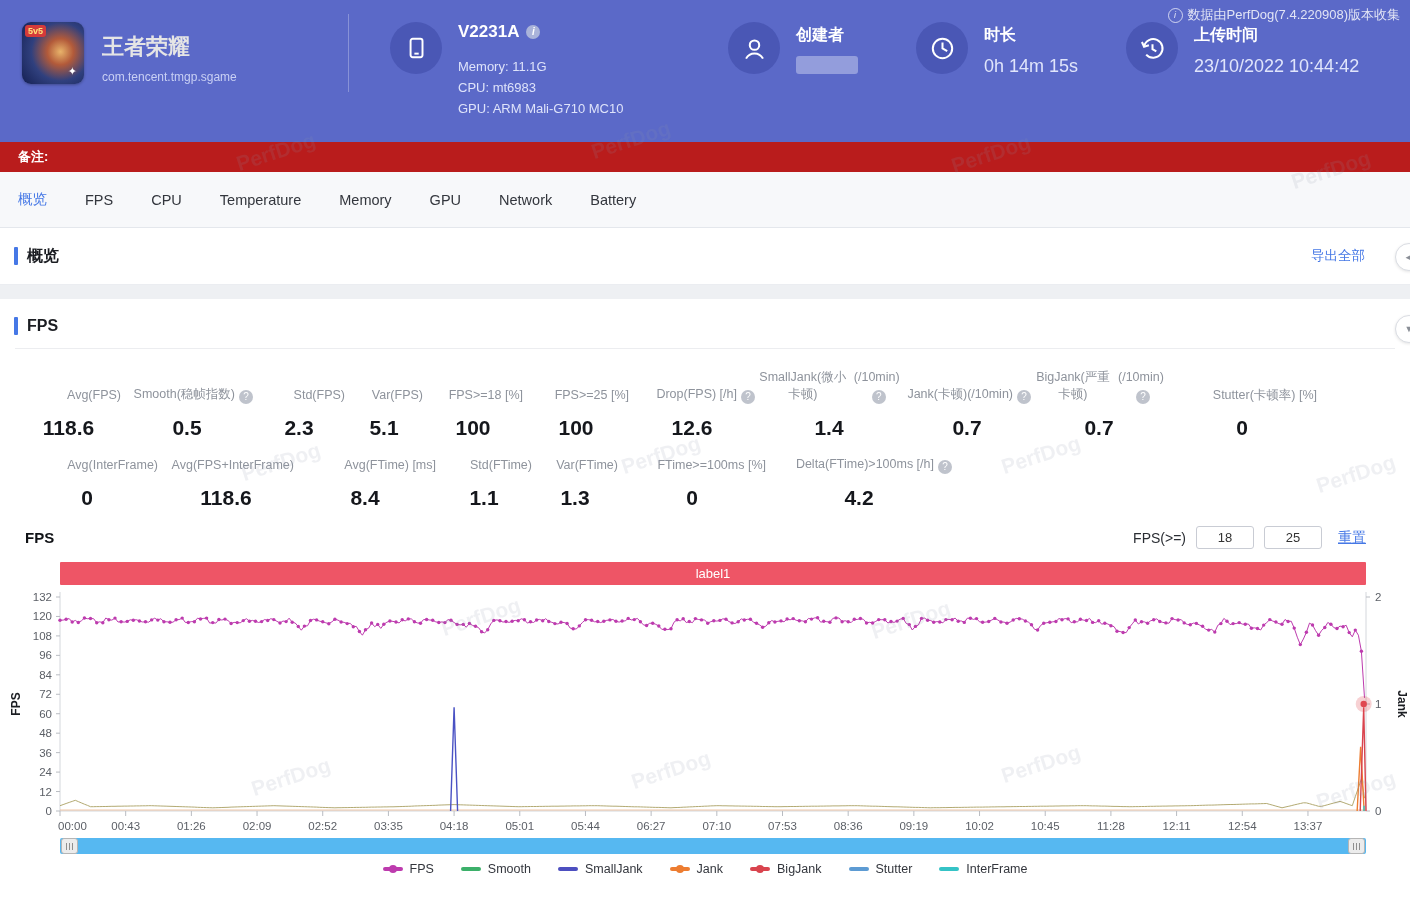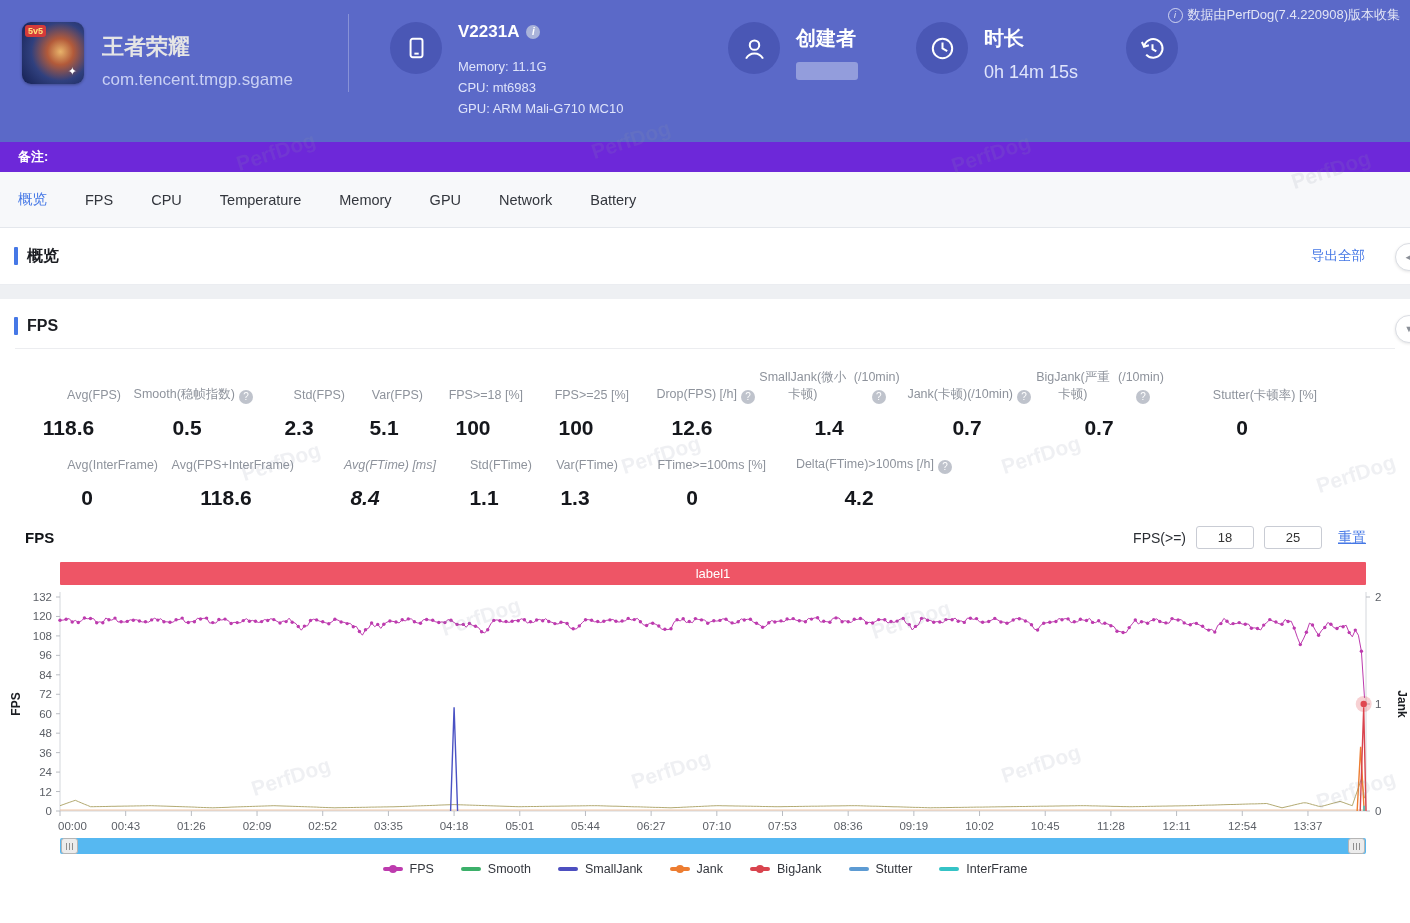--- a/index.html
+++ b/index.html
@@ -13,38 +13,38 @@
   .app-icon{width:62px;height:62px;border-radius:9px;position:relative;flex:0 0 auto;
     background:radial-gradient(circle at 62% 48%, #e8b36a 0%, #b25a3a 26%, #30407e 58%, #141f52 100%);
     box-shadow:0 1px 3px rgba(0,0,0,.3);overflow:hidden;}
   .app-icon .badge{position:absolute;left:3px;top:3px;background:#d43a3a;color:#ffe27a;
     font-size:9px;font-weight:bold;padding:1px 3px;border-radius:3px;line-height:10px;}
   .app-icon .star{position:absolute;right:7px;bottom:6px;color:#fff;font-size:11px;}
   .app-info{margin-left:18px;}
   .app-title{font-size:22px;font-weight:bold;color:#e5e5e5;margin-top:10px;}
   .app-vers{display:flex;align-items:center;margin-top:7px;}
   .vers-lines{margin-left:6px;font-size:12.5px;color:#ccd4f6;line-height:16px;}
-  .app-pkg{font-size:17px;color:#c9d0f4;margin-top:8px;}
+  .app-pkg{font-size:12px;color:#c9d0f4;margin-top:8px;}
   .hdr-divider{position:absolute;left:348px;top:14px;width:1px;height:78px;background:rgba(255,255,255,.28);}
   .circle-ico{width:52px;height:52px;border-radius:50%;background:#4a57b5;display:flex;
     align-items:center;justify-content:center;flex:0 0 auto;}
   .blk-text{margin-left:16px;}
   .blk-title{font-size:17px;font-weight:bold;color:#fff;display:flex;align-items:center;}
   .blk-sub{font-size:13px;color:#dee3fa;line-height:21px;margin-top:14px;}
-  .blk-label{font-size:20px;font-weight:bold;color:#fff;margin-top:3px;}
+  .blk-label{font-size:16px;font-weight:bold;color:#fff;margin-top:3px;}
   .blk-value{font-size:18px;color:#e0e5fb;margin-top:10px;}
   .info-ico{display:inline-block;width:14px;height:14px;border-radius:50%;background:#aab3da;
     color:#fff;font-size:10px;font-style:italic;font-weight:bold;line-height:14px;text-align:center;margin-left:7px;}
   .blur-chip{width:62px;height:18px;border-radius:3px;background:rgba(240,243,252,.38);margin-top:10px;filter:blur(.6px);}
   .collect-note{position:absolute;top:6px;right:10px;font-size:13px;color:rgba(255,255,255,.82);
     display:flex;align-items:center;gap:5px;}
   .note-i{display:inline-block;width:13px;height:13px;border:1px solid rgba(255,255,255,.7);
     border-radius:50%;font-size:9px;line-height:13px;text-align:center;font-style:italic;}
   
-  .remark{width:100%;height:30px;background:#6d28d9;display:flex;align-items:center;
+  .remark{width:100%;height:30px;background:#b91c1c;display:flex;align-items:center;
     padding-left:18px;box-sizing:border-box;}
   .remark-label{font-size:13px;font-weight:bold;color:#fff;flex:0 0 auto;}
   .remark-input{flex:1;margin-left:8px;margin-right:18px;background:transparent;border:none;outline:none;
     font-size:13px;color:#fff;font-family:inherit;}
   .remark-input::placeholder{color:rgba(255,255,255,.45);}
   
   .tabbar{width:100%;height:56px;background:#f7f8fa;border-bottom:1px solid #e4e7ec;
     display:flex;align-items:center;padding-left:18px;box-sizing:border-box;}
   .tab{font-size:14.5px;color:#33363d;margin-right:38px;cursor:pointer;}
   .tab.active{color:#4678e6;}
@@ -170,20 +170,24 @@
   </div>
 
   <div class="hdr-block" style="left:1126px;">
     <div class="circle-ico">
       <svg width="27" height="27" viewBox="0 0 24 24" fill="none" stroke="#fff" stroke-width="1.8">
         <path d="M4.5 10.2 A8.3 8.3 0 1 1 6.4 17.4"></path>
         <polyline points="2.6,6.2 4.5,10.4 8.8,9.2" fill="none"></polyline>
         <polyline points="12,8.2 12,12.6 15.4,14.6"></polyline>
       </svg>
     </div>
+    <div class="blk-text">
+      <div class="blk-label">上传时间</div>
+      <div class="blk-value">23/10/2022 10:44:42</div>
+    </div>
   </div>
 </div>
 
 <div class="remark">
   <span class="remark-label">备注:</span>
 </div>
 
 <div class="tabbar" id="tab-bar">
     <div class="tab active">概览</div>
     <div class="tab">FPS</div>
@@ -292,21 +296,21 @@
           <div>Avg(InterFrame)</div>
         </div>
         <div class="stat-value">0</div>
       </div>
       <div class="stat-col" style="width: 136px;">
         <div class="stat-label">
           <div>Avg(FPS+InterFrame)</div>
         </div>
         <div class="stat-value">118.6</div>
       </div>
-      <div class="stat-col" style="width: 142px; font-style: italic;">
+      <div class="stat-col" style="width: 142px;">
         <div class="stat-label">
           <div>Avg(FTime) [ms]</div>
         </div>
         <div class="stat-value">8.4</div>
       </div>
       <div class="stat-col" style="width: 96px;">
         <div class="stat-label">
           <div>Std(FTime)</div>
         </div>
         <div class="stat-value">1.1</div>

